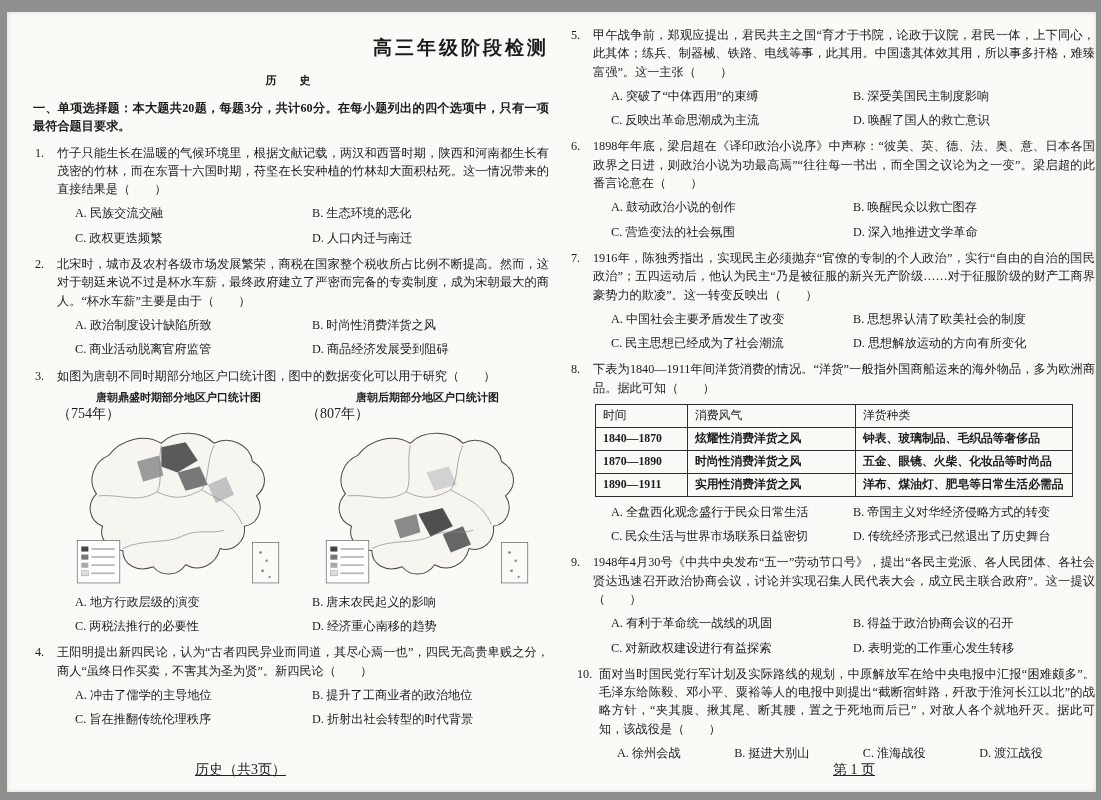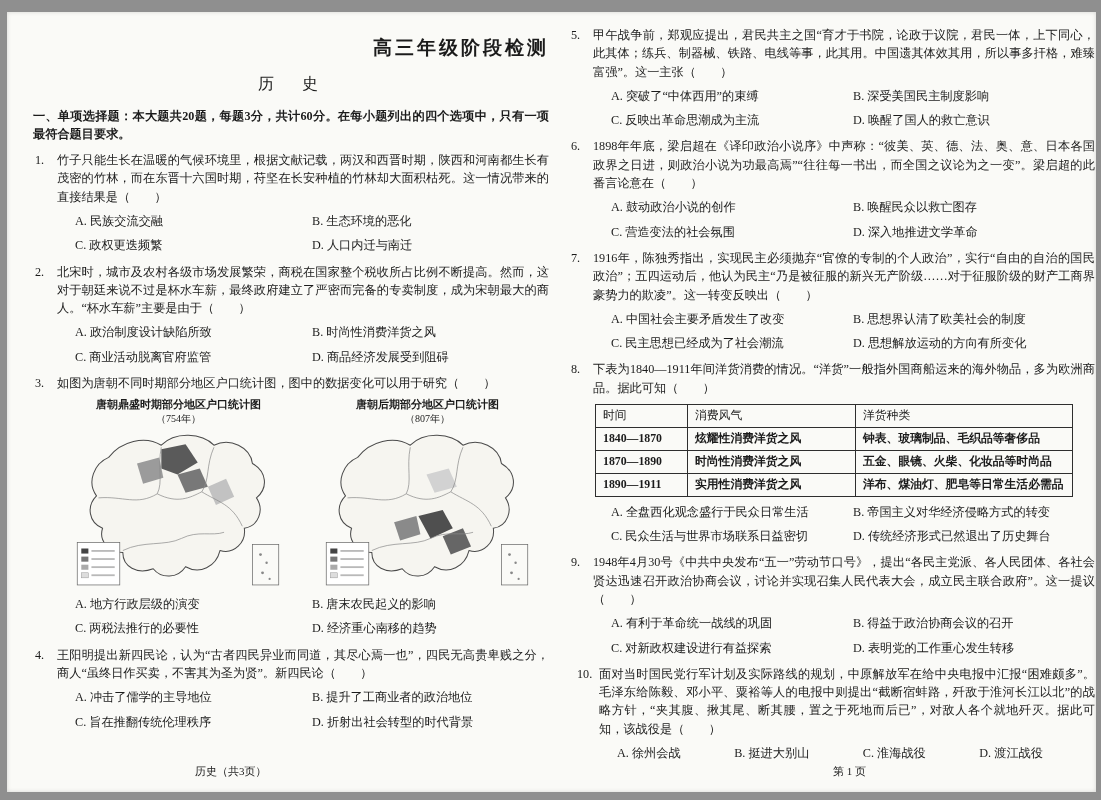--- a/index.html
+++ b/index.html
@@ -13,47 +13,47 @@
   .page {
     position:absolute; top:12px; left:7px; right:5px; bottom:8px;
     background:#fafaf7;
     box-shadow:inset 0 0 4px rgba(0,0,0,.15);
   }
   .col { position:absolute; font-size:12.2px; line-height:1.5; text-align:justify; }
   .col-left  { left:26px;  top:16px; width:516px; }
   .col-right { left:562px; top:14px; width:526px; }
 
   .doc-title { text-align:right; font-size:19px; font-weight:bold; letter-spacing:3px; margin-top:6px; }
-  .doc-subtitle { text-align:center; font-size:16px; font-weight:normal; letter-spacing:6px; margin-top:9px; }
+  .doc-subtitle { text-align:center; font-size:11px; font-weight:bold; letter-spacing:6px; margin-top:9px; }
   .intro { margin-top:11px; font-weight:bold; }
 
   .q { position:relative; padding-left:24px; margin-top:8px; }
   .q.q-wide { padding-left:30px; }
   .q-num { position:absolute; left:2px; top:0; }
   .q.q-wide .q-num { left:8px; }
   .q-stem { text-align:justify; }
 
   .opts { padding-left:18px; margin-top:1px; }
   .opt-row { display:flex; margin-top:6px; }
   .opt { width:50%; }
   .opt-row.single { justify-content:space-between; padding-right:52px; }
   .opt-row.single .opt { width:auto; }
 
   .maps { display:flex; justify-content:space-between; margin:6px 0 2px; }
   .map { width:243px; }
   .map-title { text-align:center; font-size:11px; font-weight:bold; line-height:1.25; }
-  .map-year  { text-align:center; font-size:10px; line-height:1.3;font-family:Liberation Serif, serif; }
+  .map-year  { text-align:left; font-size:14px; line-height:1.3;font-family:Liberation Serif, serif; }
   .map-svg { display:block; width:100%; height:162px; margin-top:2px; }
 
   .q8-table { border-collapse:collapse; margin:7px 0 3px 2px; font-size:11.8px; width:478px; line-height:1.35; }
   .q8-table th, .q8-table td { border:1px solid #2e2e2e; padding:3px 7px; text-align:left; font-weight:bold; vertical-align:middle; }
   .q8-table th { font-weight:normal; }
   .col-time { width:92px; } .col-style { width:168px; }
 
-  .footer-item { position:absolute; bottom:13px; font-size:11px; color:#222; }
+  .footer-item { position:absolute; bottom:13px; font-size:14px; color:#222;text-decoration:underline; }
   .footer-left  { left:188px; }
   .footer-right { left:826px; }
 </style>
 </head>
 <body>
 
 <div class="page">
 
   <div class="col col-left">
     <div class="doc-title">高三年级阶段检测</div>

